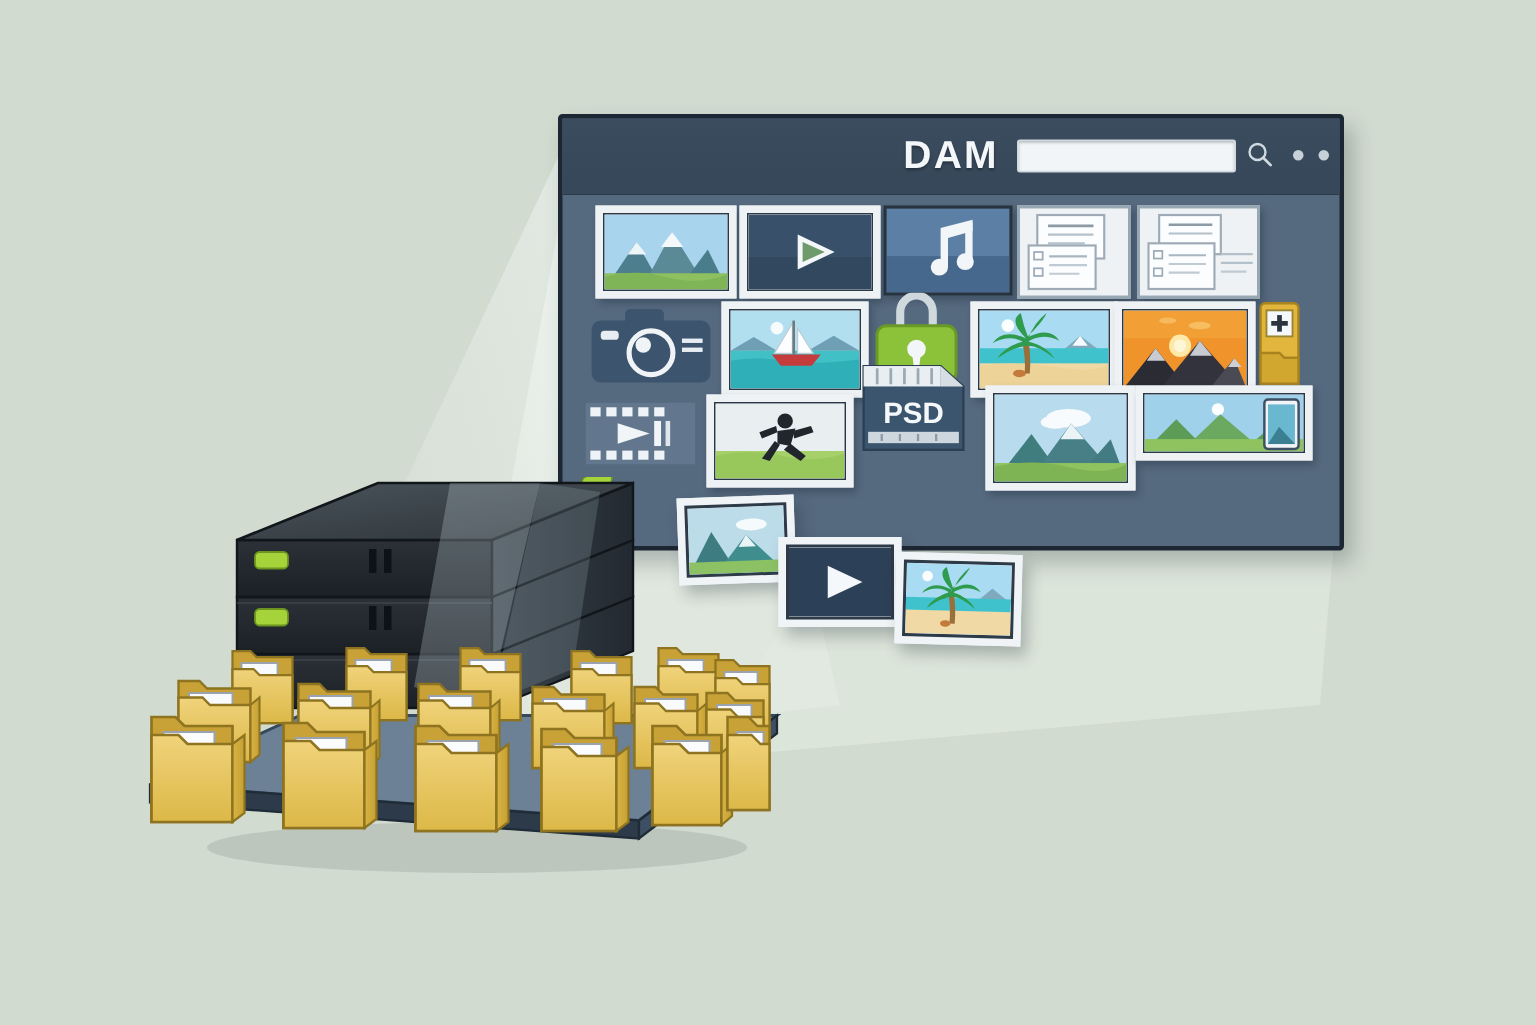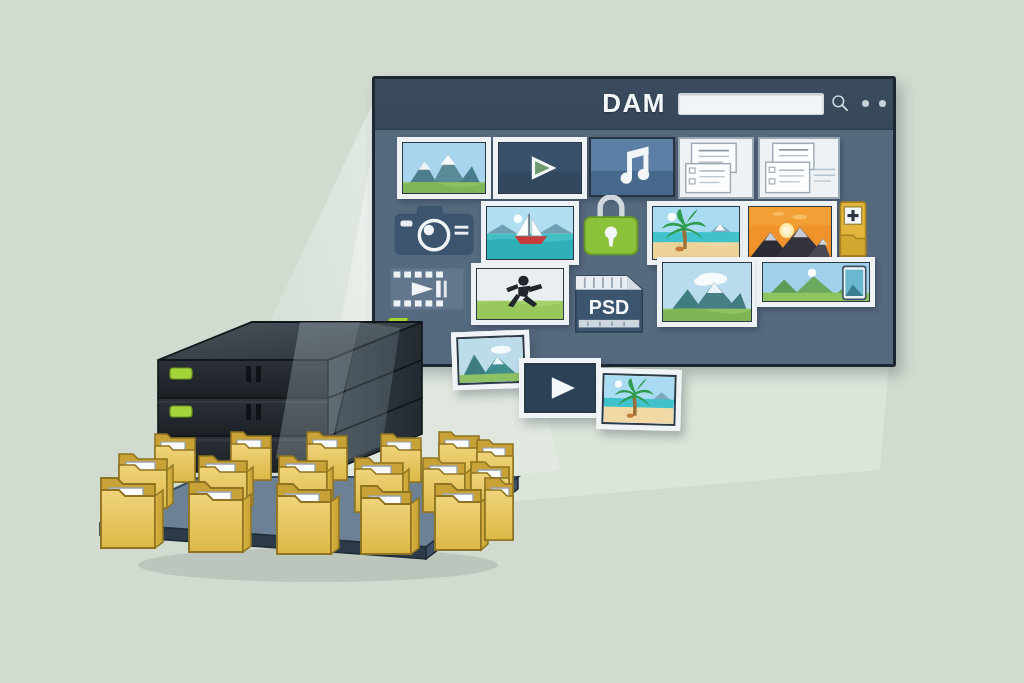--- a/index.html
+++ b/index.html
@@ -318,21 +318,21 @@
               <path d="M48 22 L62 20 L58 34 L48 32 Z"></path>
               <path d="M58 32 L70 42 L66 46 L53 37 Z"></path>
               <path d="M50 33 L42 46 L36 44 L46 30 Z"></path>
               <path d="M60 22 L74 18 L76 23 L61 28 Z"></path>
               <path d="M48 23 L36 28 L34 23 L47 18 Z"></path>
             </g>
           </svg>
         </div>
       </div>
 
-      <div class="tile" style="left:196px;top:144px;width:76px;height:62px;background:transparent;border:none;box-shadow:none;">
+      <div class="tile" style="left:196px;top:112px;width:76px;height:62px;background:transparent;border:none;box-shadow:none;">
         <svg viewBox="0 0 100 82">
           <path d="M6 4 L74 4 L94 22 L94 78 L6 78 Z" fill="#3c556f" stroke="#2b3e52" stroke-width="2"></path>
           <path d="M74 4 L94 22 L74 22 Z" fill="#d6dee4"></path>
           <rect x="6" y="4" width="68" height="18" fill="#e8eef2"></rect>
           <g stroke="#9aa9b4" stroke-width="2.4">
             <line x1="18" y1="6" x2="18" y2="20"></line>
               <line x1="30" y1="6" x2="30" y2="20"></line>
             <line x1="42" y1="6" x2="42" y2="20"></line>
               <line x1="54" y1="6" x2="54" y2="20"></line>
             <line x1="66" y1="6" x2="66" y2="20"></line>

